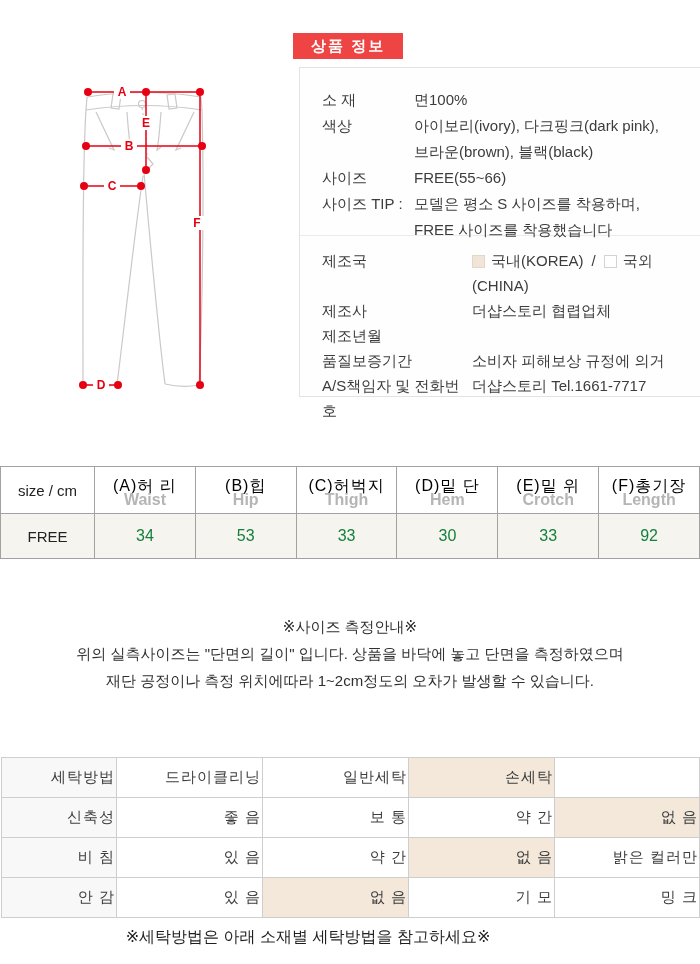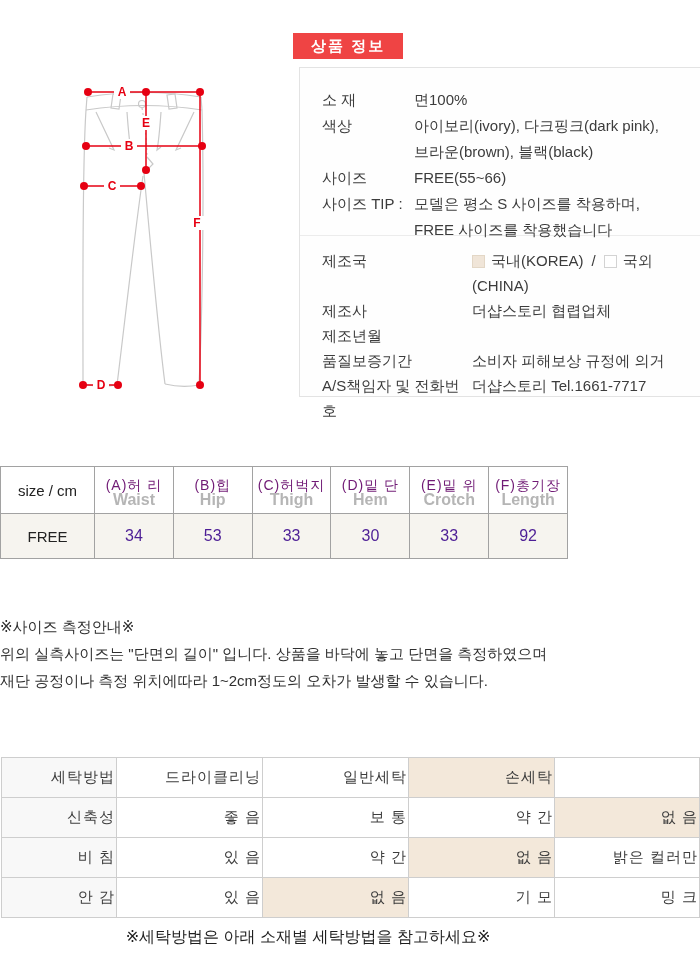--- a/index.html
+++ b/index.html
@@ -21,33 +21,33 @@
   .info-sec1 .lbl{width:92px;flex:none;color:#3c3c3c;}
   .info-sec2 .lbl{width:150px;flex:none;color:#3c3c3c;}
   .val{color:#3c3c3c;}
   .chk{display:inline-block;width:13px;height:13px;vertical-align:-2px;margin-right:6px;
        background:#fff;border:1px solid #d3d3d3;box-sizing:border-box;}
   .chk.checked{background:#f0e5d8;border-color:#e3d7c6;}
   .origin-sep{margin:0 8px;}
 
   
   table{border-collapse:collapse;table-layout:fixed;}
-  .size-table{position:absolute;left:0;top:466px;width:568px;padding-left:30px;}
+  .size-table{position:absolute;left:0;top:466px;width:700px;padding-left:30px;}
   .size-table td,.size-table th{border:1px solid #a2a2a2;text-align:center;vertical-align:middle;padding:0;font-weight:normal;}
   .size-table .hdr-row{height:47px;}
   .size-table .hdr-row th{background:#fff;}
-  .size-kr{font-size:14px;color:#701a75;letter-spacing:1px;line-height:17px;padding-top:2px;}
+  .size-kr{font-size:16px;color:#000000;letter-spacing:1px;line-height:17px;padding-top:2px;}
   .size-en{font-size:16px;color:#b5b5b5;line-height:12px;font-weight:bold;}
   .size-unit{font-size:15px;color:#222;}
   .data-row{height:45px;background:#f6f4ef;}
-  .data-row td{font-size:16px;color:#4c1d95;}
+  .data-row td{font-size:16px;color:#15803d;}
   .data-row .rowlbl{font-size:15px;color:#222;}
 
   
-  .notice{position:absolute;left:0;top:613px;width:700px;
+  .notice{position:absolute;left:0;top:613px;width:700px;text-align:center;
           font-size:15px;color:#2f2f2f;line-height:27px;}
 
   
   .care-table{position:absolute;left:1px;top:757px;width:698px;}
   .care-table td{border:1px solid #cecece;height:37px;text-align:right;vertical-align:middle;
                  font-size:15px;color:#3d3d3d;letter-spacing:1px;background:#fff;}
   .care-table td.first{background:#f8f8f8;}
   .care-table td.hl{background:#f3e8da;}
 
   

